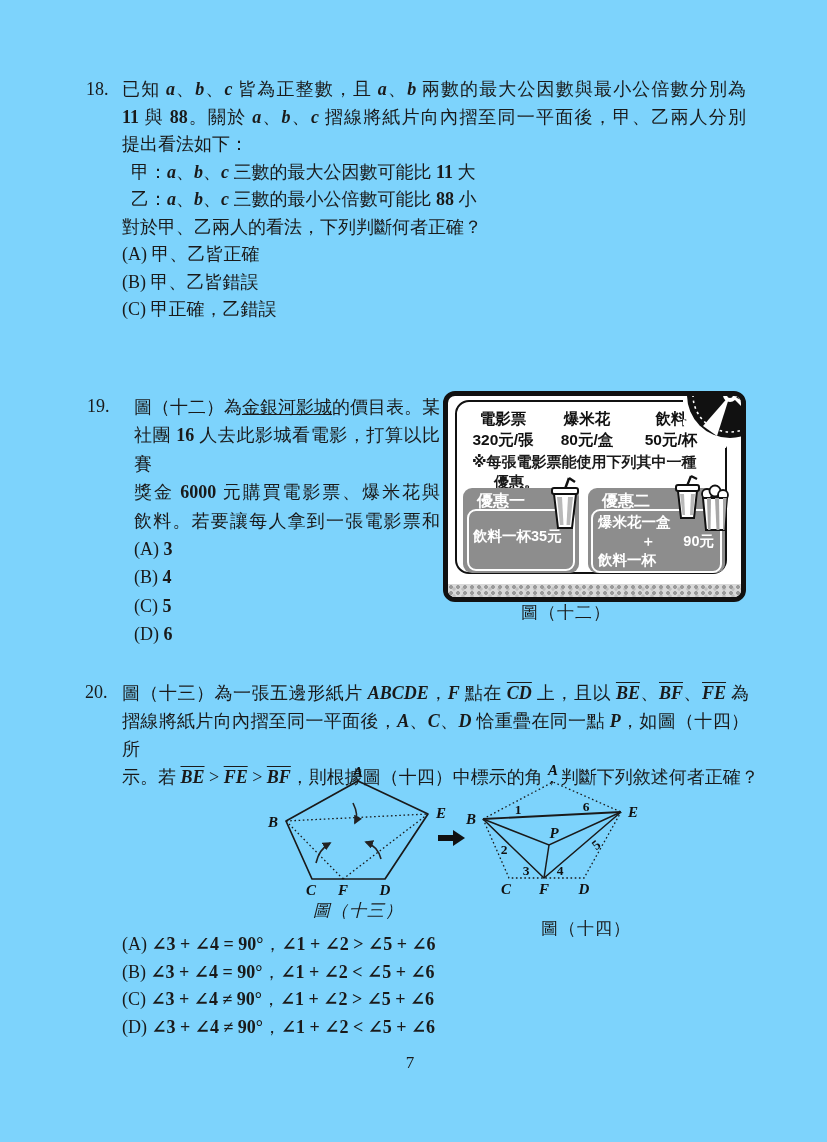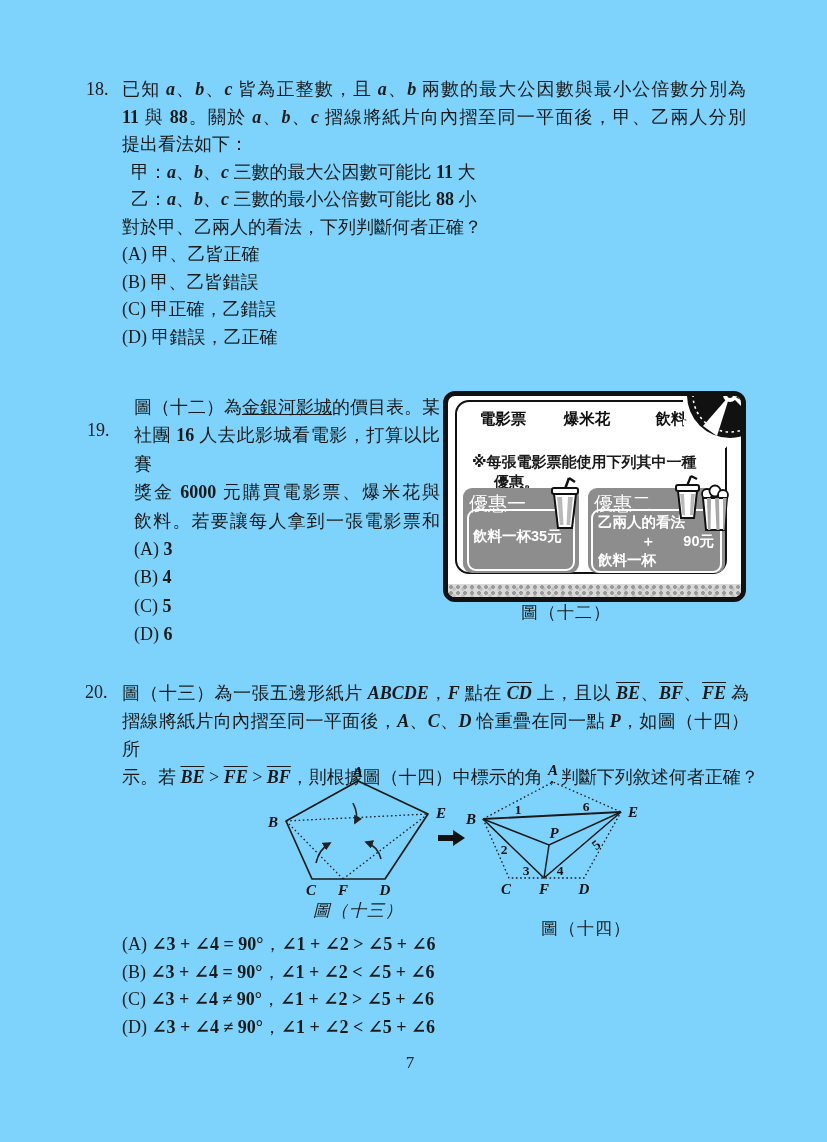--- a/index.html
+++ b/index.html
@@ -31,21 +31,21 @@
          border:2.5px solid #111;border-radius:14px;background:#fff;}
   .prow{position:absolute;left:4px;width:252px;display:grid;grid-template-columns:1fr 1fr 1fr;
         text-align:center;font-weight:bold;font-size:15.5px;color:#111;}
   .names{top:7px;}
   .prices{top:28px;}
   .note1{position:absolute;left:15px;top:51px;font-weight:bold;font-size:15px;white-space:nowrap;}
   .note2{position:absolute;left:37px;top:71px;font-weight:bold;font-size:15px;}
   .coupon{position:absolute;top:86px;height:85px;background:#8d8d8d;border-radius:9px;color:#fff;}
   .coupon1{left:6px;width:116px;}
   .coupon2{left:131px;width:137px;}
-  .ctitle{position:absolute;left:6px;top:3px;font-weight:normal;font-size:19px;}
+  .ctitle{position:absolute;left:14px;top:3px;font-weight:bold;font-size:16px;}
   .cinner{position:absolute;border:2px solid #fff;border-radius:9px;font-weight:bold;font-size:14.5px;}
   .cinner1{left:4px;top:21px;width:104px;height:58px;}
   .cinner1 .ctext{position:absolute;left:4px;top:16px;white-space:nowrap;}
   .cinner2{left:3px;top:21px;width:127px;height:60px;}
   .c2l1{position:absolute;left:5px;top:2px;}
   .c2plus{position:absolute;left:48px;top:21px;}
   .c2price{position:absolute;right:6px;top:21px;}
   .c2l3{position:absolute;left:5px;top:40px;}
   .icon{position:absolute;}
   
@@ -65,57 +65,61 @@
   <div class="qblock" style="left:122px;top:76px;width:624px;">
     <div class="line j"><span>已知 </span><span class="vi">a</span><span>、</span><span class="vi">b</span><span>、</span><span class="vi">c</span><span> 皆為正整數，且 </span><span class="vi">a</span><span>、</span><span class="vi">b</span><span> 兩數的最大公因數與最小公倍數分別為</span></div>
     <div class="line j"><span class="b">11</span><span> 與 </span><span class="b">88</span><span>。關於 </span><span class="vi">a</span><span>、</span><span class="vi">b</span><span>、</span><span class="vi">c</span><span> 摺線將紙片向內摺至同一平面後，甲、乙兩人分別</span></div>
     <div class="line"><span>提出看法如下：</span></div>
     <div class="line indent"><span>甲：</span><span class="vi">a</span><span>、</span><span class="vi">b</span><span>、</span><span class="vi">c</span><span> 三數的最大公因數可能比 </span><span class="b">11</span><span> 大</span></div>
     <div class="line indent"><span>乙：</span><span class="vi">a</span><span>、</span><span class="vi">b</span><span>、</span><span class="vi">c</span><span> 三數的最小公倍數可能比 </span><span class="b">88</span><span> 小</span></div>
     <div class="line"><span>對於甲、乙兩人的看法，下列判斷何者正確？</span></div>
     <div class="line"><span>(A) 甲、乙皆正確</span></div>
     <div class="line"><span>(B) 甲、乙皆錯誤</span></div>
     <div class="line"><span>(C) 甲正確，乙錯誤</span></div>
-    <div class="line"><span>(D) 甲錯誤，乙正確</span></div>
-  </div>
-
-  <div class="qnum" style="left:87px;top:393px;margin-top:24px;">19.</div>
+  </div>
+
+  <div class="qnum" style="left:87px;top:393px;">19.</div>
   <div class="qblock lh19" style="left:122px;top:393px;width:306px;margin-left:12px;">
     <div class="line j"><span>圖（十二）為</span><span class="u">金銀河影城</span><span>的價目表。某</span></div>
     <div class="line j"><span>社團 </span><span class="b">16</span><span> 人去此影城看電影，打算以比賽</span></div>
     <div class="line j"><span>獎金 </span><span class="b">6000</span><span> 元購買電影票、爆米花與</span></div>
     <div class="line j"><span>飲料。若要讓每人拿到一張電影票和</span></div>
     <div class="line"><span>(A) </span><span class="b">3</span></div>
     <div class="line"><span>(B) </span><span class="b">4</span></div>
     <div class="line"><span>(C) </span><span class="b">5</span></div>
     <div class="line"><span>(D) </span><span class="b">6</span></div>
   </div>
 
   <div class="fig12">
     <div class="pebbles"></div>
     <div class="panel">
       <div class="prow names">
         <span>電影票</span>
         <span>爆米花</span>
         <span>飲料</span>
       </div>
+      <div class="prow prices">
+        <span>320元/張</span>
+        <span>80元/盒</span>
+        <span>50元/杯</span>
+      </div>
       <div class="note1">※每張電影票能使用下列其中一種</div>
       <div class="note2">優惠。</div>
 
       <div class="coupon coupon1">
         <div class="ctitle">優惠一</div>
         <div class="cinner cinner1">
           <div class="ctext">飲料一杯35元</div>
         </div>
       </div>
 
       <div class="coupon coupon2">
         <div class="ctitle">優惠二</div>
         <div class="cinner cinner2">
-          <div class="c2l1">乙兩人的看法</div>
+          <div class="c2l1">爆米花一盒</div>
           <div class="c2plus">＋</div>
           <div class="c2price">90元</div>
           <div class="c2l3">飲料一杯</div>
         </div>
       </div>
 
       <svg class="icon" style="left:88px;top:74px;" width="40" height="56" viewBox="0 0 40 56">
         <path d="M24,2 L20,13" stroke="#111" stroke-width="2.5" fill="none"></path>
         <path d="M24,2 L30,6" stroke="#111" stroke-width="2.5" fill="none"></path>
         <rect x="7" y="12" width="26" height="6" rx="2" fill="#fff" stroke="#111" stroke-width="2"></rect>

